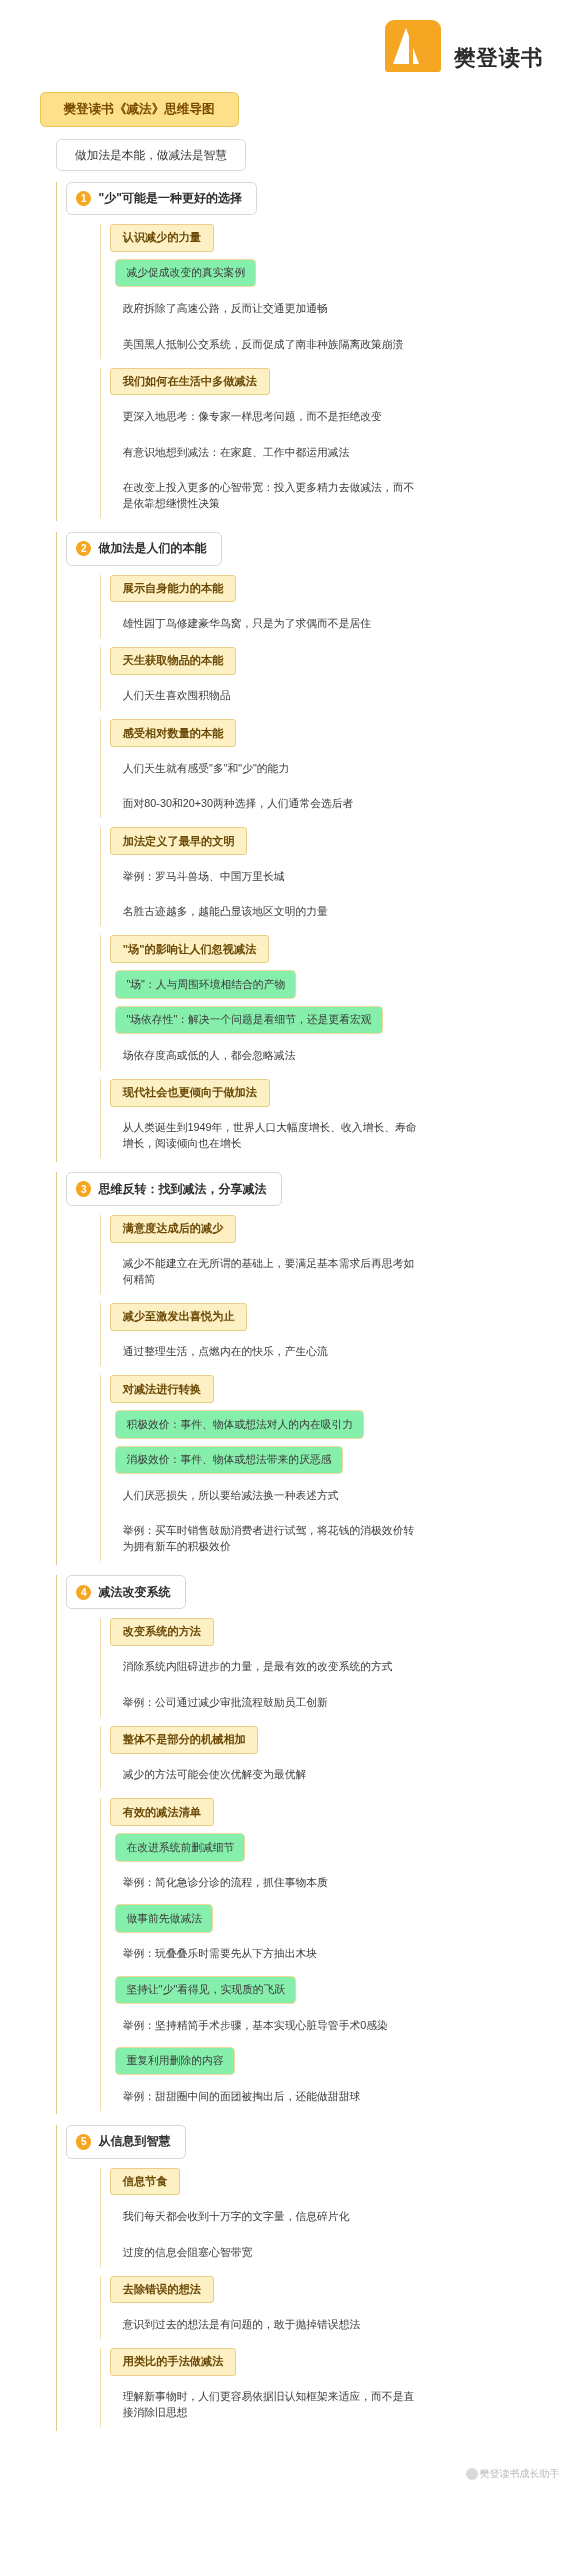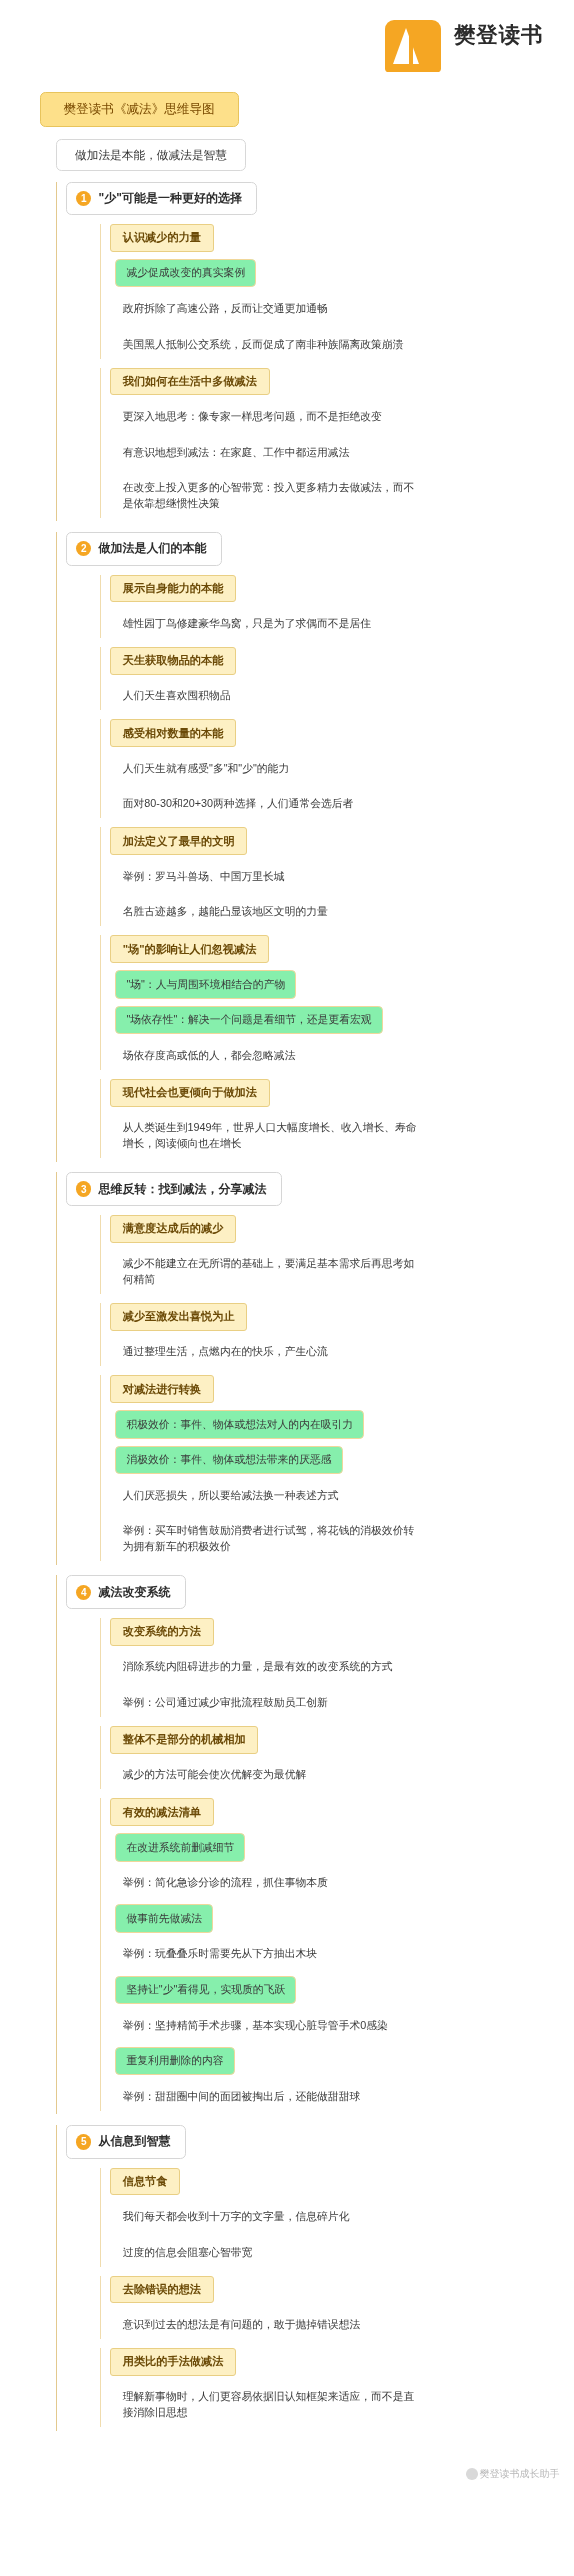--- a/index.html
+++ b/index.html
@@ -11,21 +11,21 @@
   body {
     width: 574px;
     min-height: 2576px;
     position: relative;
     -webkit-font-smoothing: antialiased;
   }
 
   
   .logo-wrap {
     display: flex;
-    align-items: flex-start;
+    align-items: flex-end;
     justify-content: flex-end;
     padding: 20px 30.5px 9px 0;
     gap: 13px;
   }
   .logo-mark {
     width: 56px;
     height: 52px;
     position: relative;
   }
   .logo-mark .book {
@@ -64,21 +64,21 @@
 
   
   .title-pill {
     margin: 5.4px 0 0 30.5px;
     display: inline-block;
     background: #fde08a;
     border: 0.9px solid #e8c45c;
     border-radius: 5.4px;
     padding: 8px 23px;
     font-size: 12.6px;
-    font-weight: normal;
+    font-weight: bold;
     color: #7a4a00;
   }
 
   
   .sub-pill {
     margin: 12.6px 0 0 47px;
     display: inline-block;
     background: #ffffff;
     border: 0.9px solid #d8d8d8;
     border-radius: 5.4px;

